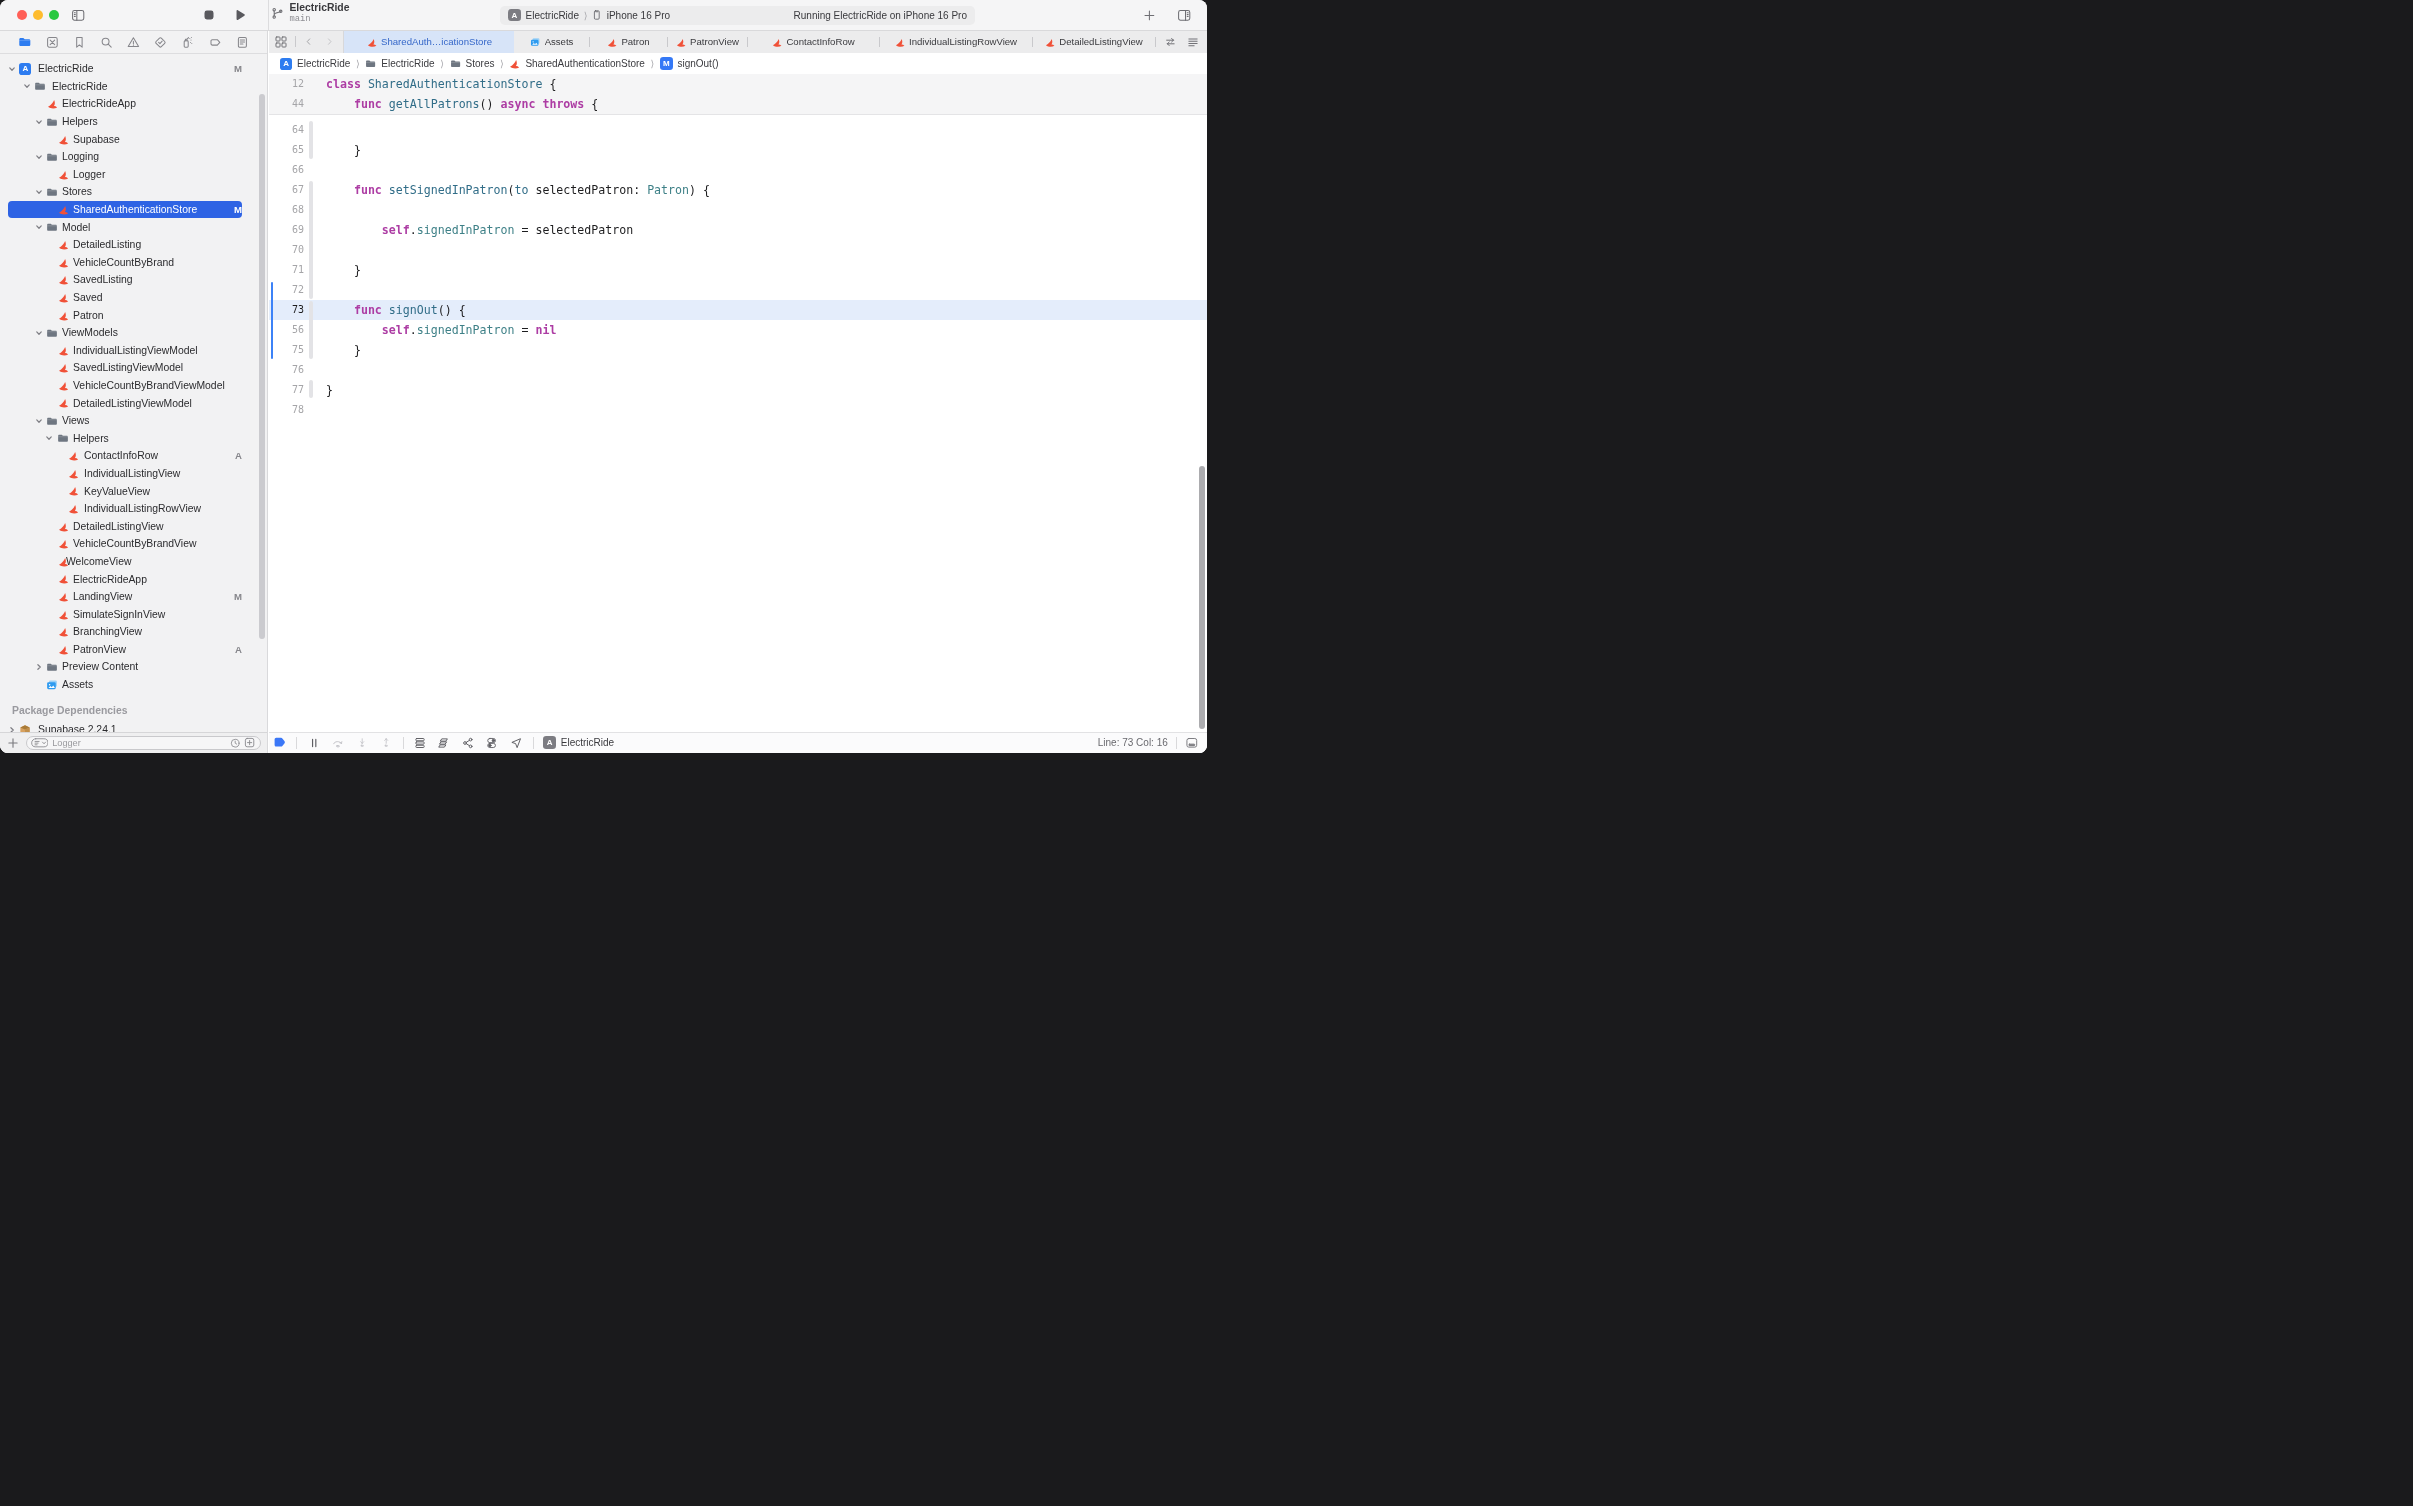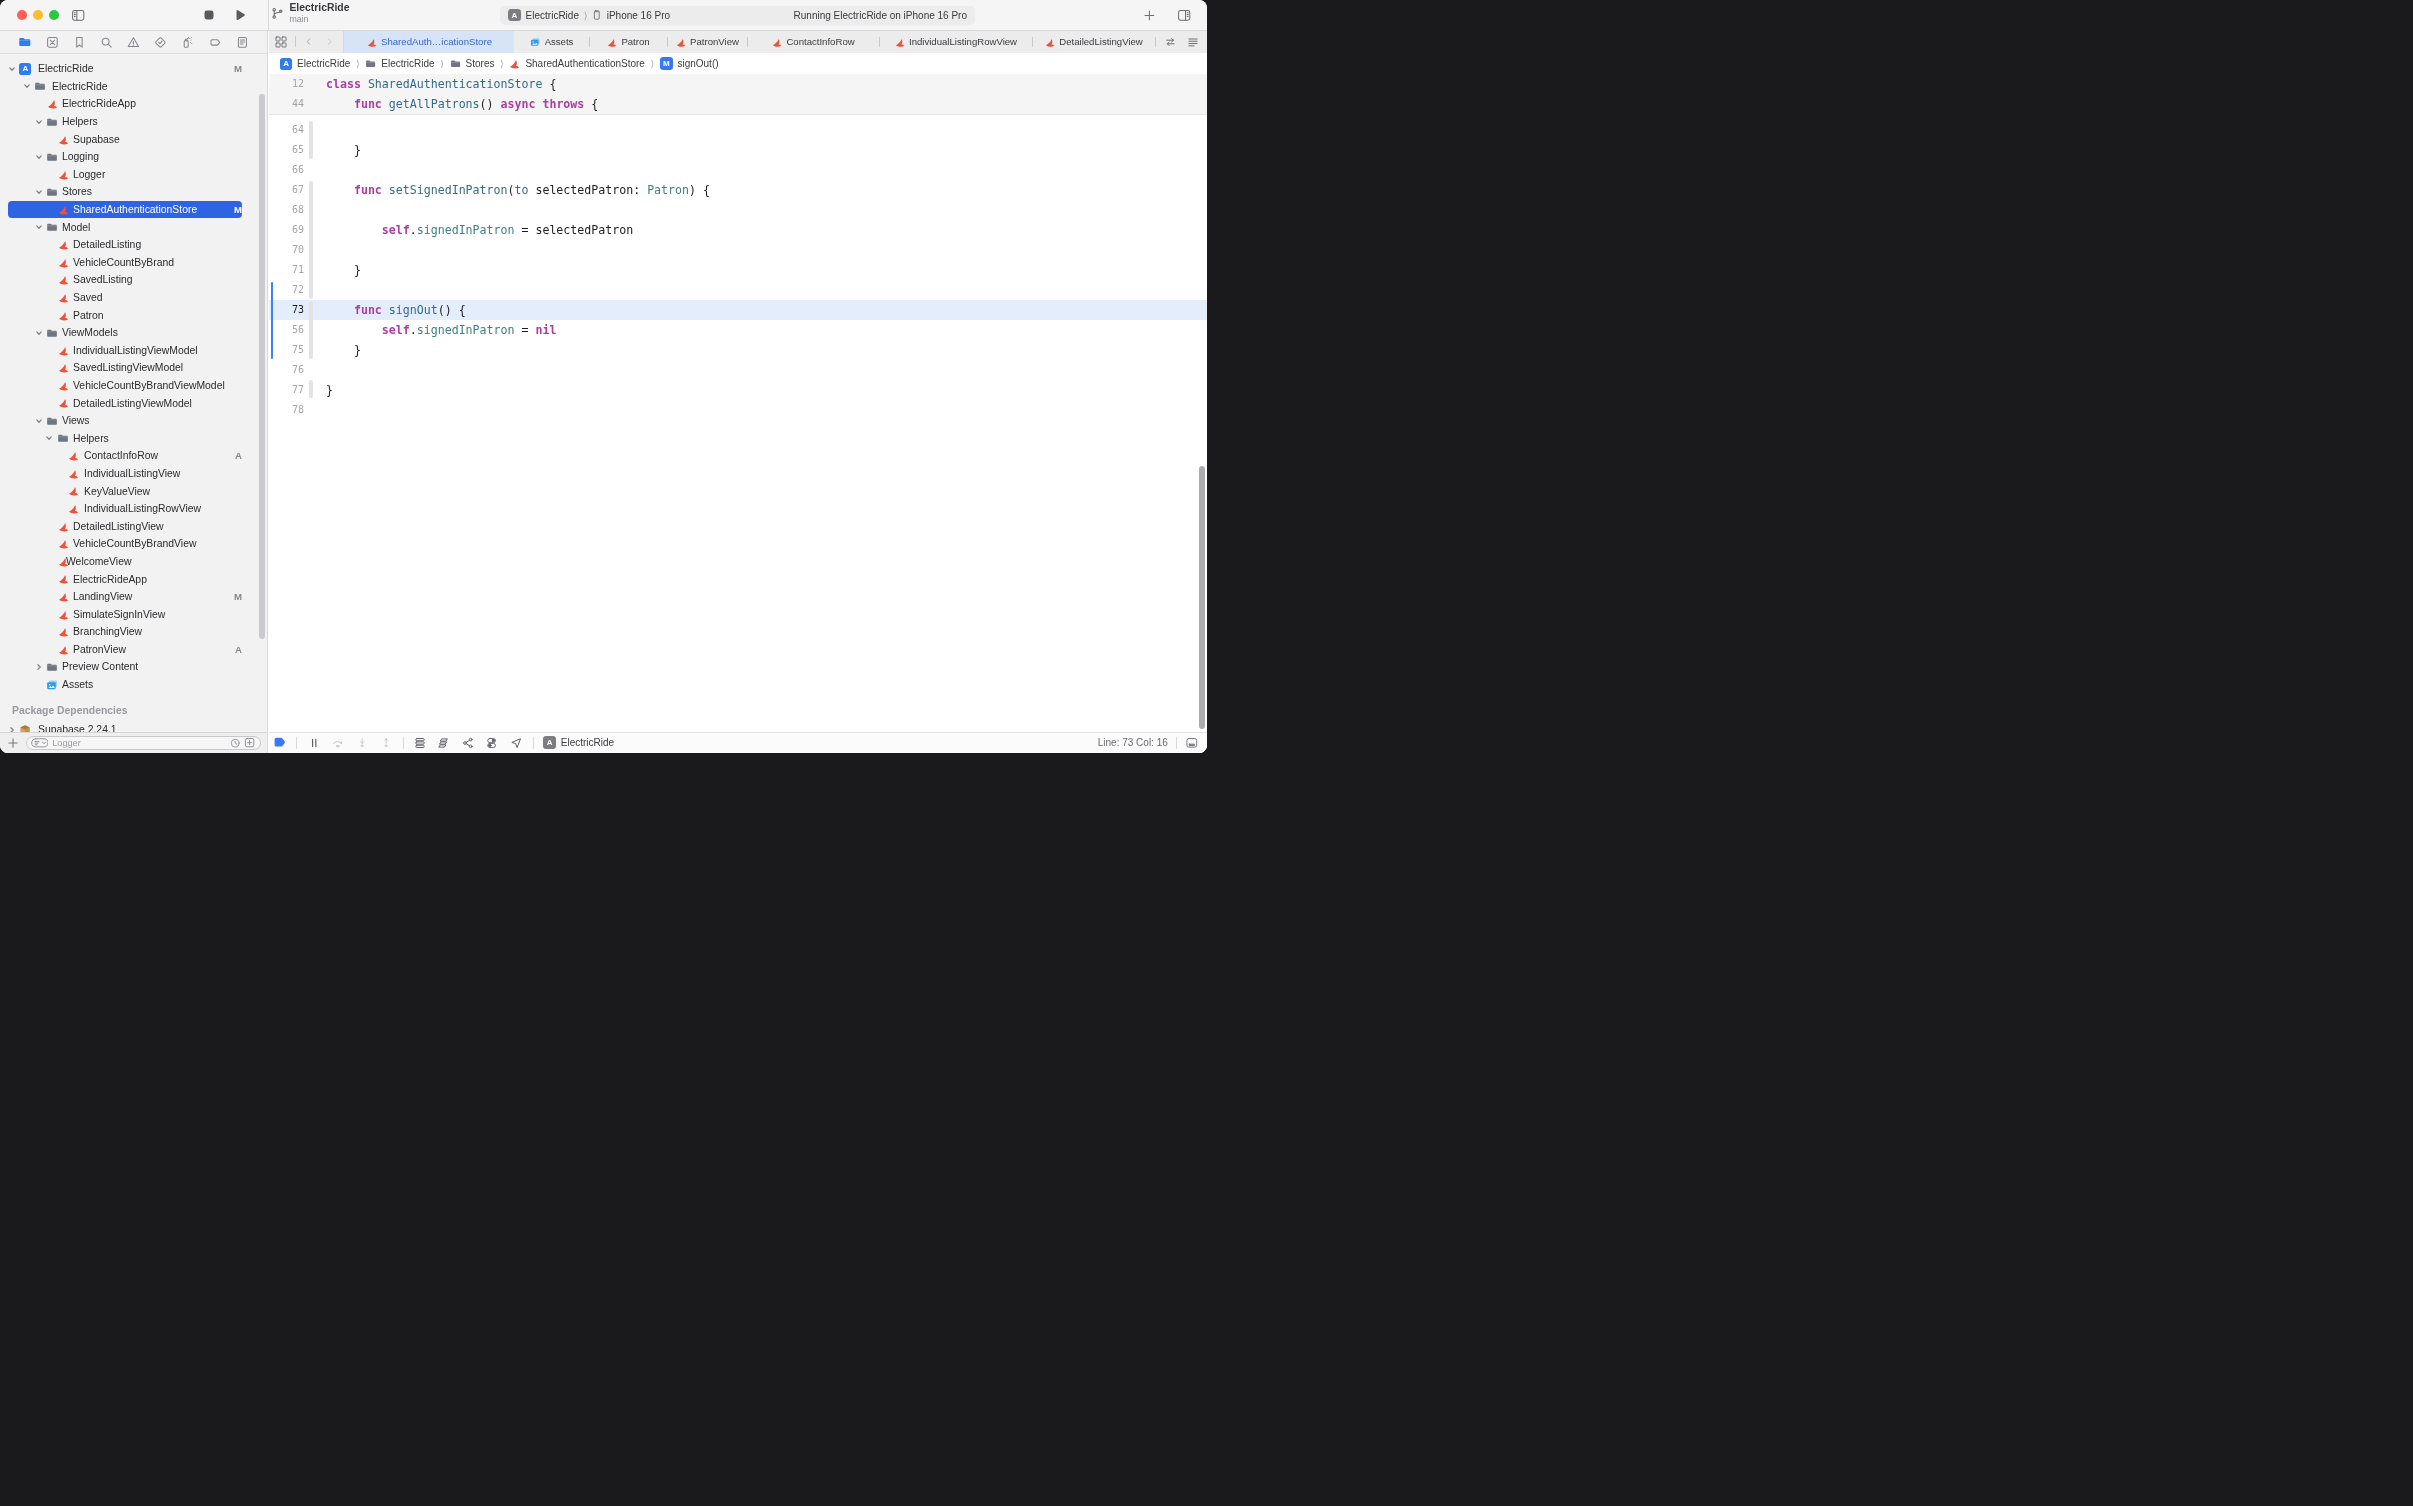--- a/index.html
+++ b/index.html
@@ -6,21 +6,21 @@
   .window{position:relative;width:1207px;height:753px;background:#fff;border-radius:8px;overflow:hidden;
           font-family:"Liberation Sans",sans-serif;-webkit-font-smoothing:antialiased;}
   
   .toolbar{position:absolute;left:0;top:0;width:1207px;height:30px;background:#F5F5F6;border-bottom:0.8px solid #D9D9DB;}
   .tl{position:absolute;top:10px;width:10.4px;height:10.4px;border-radius:50%;}
   .toolbar .vsep{position:absolute;top:0;left:268px;width:0.8px;height:30px;background:#DCDCDE;}
   .tbtn{position:absolute;top:6.4px;width:17.6px;height:17.6px;display:flex;align-items:center;justify-content:center;}
   .title-block{position:absolute;left:271px;top:2.4px;display:flex;align-items:center;gap:5.6px;}
   .title-lines{display:flex;flex-direction:column;line-height:1.15;}
   .wtitle{font-size:10.4px;font-weight:bold;color:#39393D;}
-  .wbranch{font-size:8.8px;color:#8E8E93;}
+  .wbranch{font-size:8.8px;color:#8E8E93;font-family:Liberation Mono, monospace;}
   .scheme-pill{position:absolute;left:500px;top:5.6px;width:475px;height:19px;background:#ECECED;border-radius:4.8px;
                display:flex;align-items:center;padding:0 8px;box-sizing:border-box;gap:4.8px;font-size:10px;color:#39393D;}
   .appbadge{display:inline-flex;align-items:center;justify-content:center;width:12.8px;height:12.8px;border-radius:3.2px;
             color:#fff;font-size:8px;font-weight:bold;flex:0 0 auto;}
   .crumb-sep{color:#A9A9AE;font-size:9.6px;}
   .scheme-status{margin-left:auto;color:#39393D;}
   
   .sidebar{position:absolute;left:0;top:31px;width:268px;bottom:0;background:#F2F2F3;border-right:0.8px solid #D9D9DB;box-sizing:border-box;}
   .navstrip{position:absolute;left:0;top:0;width:100%;height:22.3px;border-bottom:0.8px solid #DDDDDF;
             display:flex;align-items:center;justify-content:center;gap:13.6px;}

